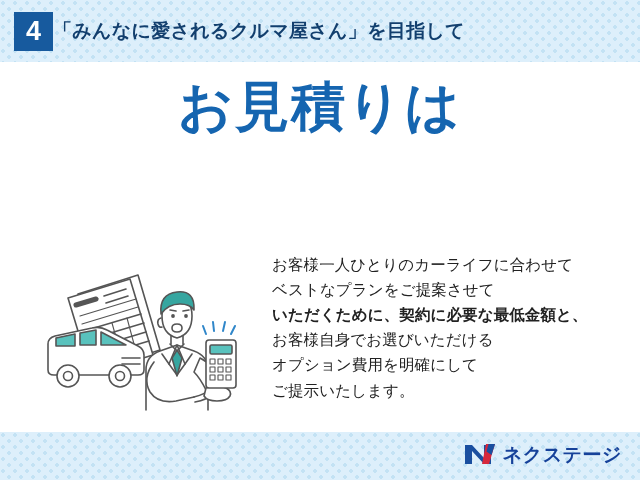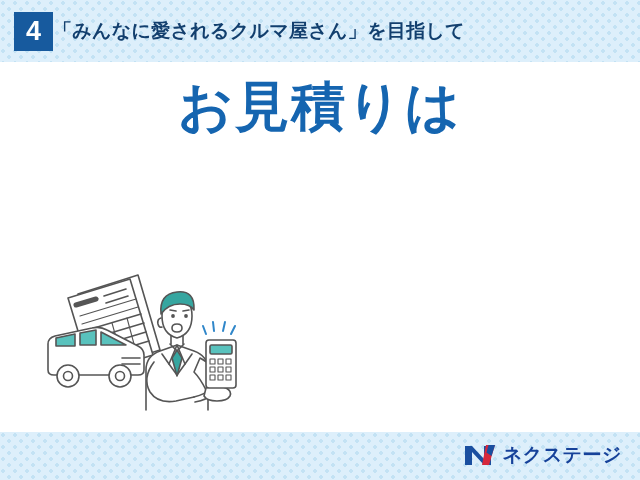--- a/index.html
+++ b/index.html
@@ -120,21 +120,21 @@
     height: 160px;
   }
   #illustration svg { display: block; }
 
   
   #footer-logo {
     position: absolute;
     right: 18px;
     bottom: 12px;
     display: flex;
-    align-items: center;
+    align-items: flex-start;
     height: 26px;
   }
   #logo-mark {
     width: 32px;
     height: 24px;
     flex: 0 0 auto;
   }
   #logo-text {
     margin-left: 7px;
     font-size: 19px;
@@ -153,20 +153,28 @@
     <div id="step-badge">4</div>
     <div id="header-title">「みんなに愛されるクルマ屋さん」を目指して</div>
   </div>
 
   <div id="panel">
 
     <div id="headline">
       <span class="hl-line line1">お見積りは</span>
     </div>
 
+    <div id="body-copy">
+      <span class="bc-line">お客様一人ひとりのカーライフに合わせて</span>
+      <span class="bc-line">ベストなプランをご提案させて</span>
+      <span class="bc-line strong">いただくために、契約に必要な最低金額と、</span>
+      <span class="bc-line">お客様自身でお選びいただける</span>
+      <span class="bc-line">オプション費用を明確にして</span>
+      <span class="bc-line">ご提示いたします。</span>
+    </div>
 
     <div id="illustration">
       <svg viewBox="0 0 230 160" width="230" height="160" aria-hidden="true">
         <g fill="none" stroke="#555555" stroke-width="1.6" stroke-linecap="round" stroke-linejoin="round">
 
           <g>
             <path d="M44 36 L104 17 L126 92 L66 111 Z" fill="#ffffff"></path>
           </g>
 
           <g>

